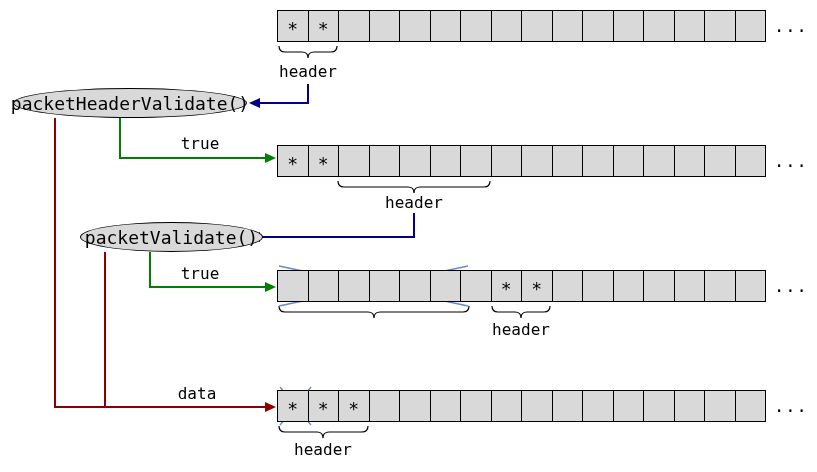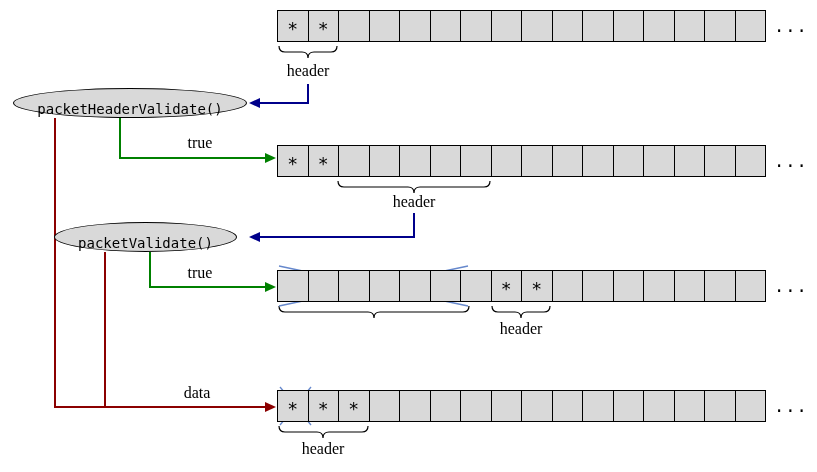--- a/index.html
+++ b/index.html
@@ -24,27 +24,27 @@
     font-size:18px; padding-top:5px;
   }
   .cell:first-child { margin-left:0; }
   .ellipsis { margin-left:8px; font-size:17px; letter-spacing:1px; }
 
   .ellipse {
     position:absolute;
     background:var(--node-fill,#d9d9d9);
     border:1.5px solid var(--border,#000);
     border-radius:50%;
-    display:flex; align-items:flex-end; justify-content:center;
-    font-size:14px; white-space:nowrap;
+    display:flex; align-items:center; justify-content:center;
+    font-size:18px; white-space:nowrap;
   }
 
   .lbl {
     position:absolute; transform:translateX(-50%);
-    font-size:16px; white-space:nowrap; color:#000;font-family:Liberation Serif, serif;
+    font-size:16px; white-space:nowrap; color:#000;
   }
 
   .e-blue  { stroke:var(--callback-edge,#00008b); stroke-width:2; fill:none; }
   .a-blue  { fill:var(--callback-edge,#00008b); stroke:none; }
   .e-green { stroke:var(--true-edge,#008000); stroke-width:2; fill:none; }
   .a-green { fill:var(--true-edge,#008000); stroke:none; }
   .e-red   { stroke:var(--false-edge,#8b0000); stroke-width:2; fill:none; }
   .a-red   { fill:var(--false-edge,#8b0000); stroke:none; }
   .brace   { stroke:var(--border,#000); stroke-width:1.2; fill:none; }
   .cross   { stroke:var(--cross-mark,#6688cc); stroke-width:1.3; }
@@ -187,21 +187,21 @@
         <div class="cell"></div>
         <div class="cell"></div>
         <div class="cell"></div>
       </div>
     <div class="ellipsis">...</div>
   </div>
 
   <div class="ellipse" style="left:13px;top:88px;width:234px;height:30px">
     <span>packetHeaderValidate()</span>
   </div>
-  <div class="ellipse" style="left:54px;top:222px;width:183px;height:30px">
+  <div class="ellipse" style="left:80px;top:222px;width:183px;height:30px">
     <span>packetValidate()</span>
   </div>
 
   <div class="lbl" style="left:200px;top:134px">true</div>
   <div class="lbl" style="left:200px;top:264px">true</div>
   <div class="lbl" style="left:197px;top:384px">data</div>
 
   <div class="lbl" style="left:308px;top:62px">header</div>
   <div class="lbl" style="left:414px;top:193px">header</div>
   <div class="lbl" style="left:521px;top:320px">header</div>

